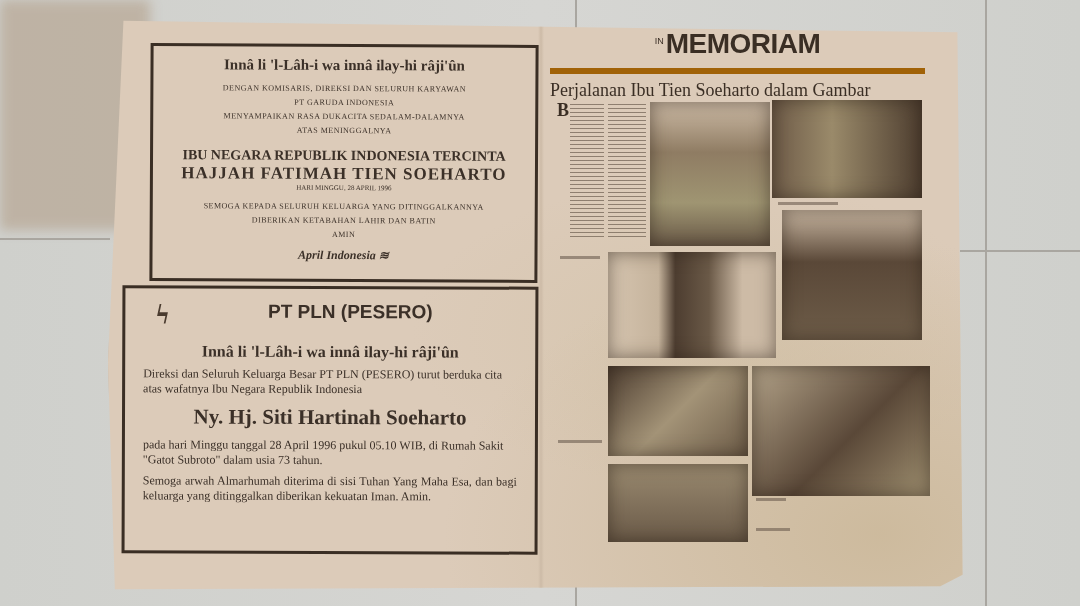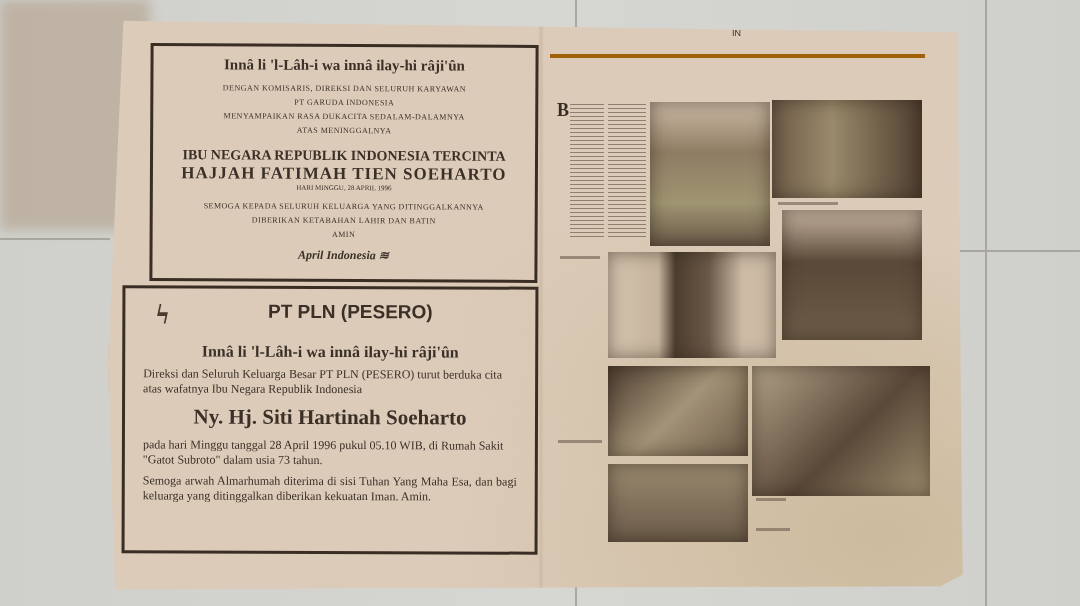--- a/index.html
+++ b/index.html
@@ -24,21 +24,21 @@
   .ad1 .big2{font-weight:bold;font-size:17px;letter-spacing:1px;}
   .ad1 .date{font-size:7px;}
   .ad1 .logo{font-style:italic;font-weight:bold;font-size:12px;margin-top:6px;}
   .ad2 .title{font-family:"Liberation Sans",sans-serif;font-weight:bold;font-size:19px;margin-top:12px;padding-left:40px;}
   .ad2 .pln{position:absolute;left:22px;top:10px;width:30px;height:34px;font-size:28px;font-weight:bold;color:#4a3b2f;}
   .ad2 .h{font-weight:bold;font-size:16px;margin-top:20px;}
   .ad2 p{margin:6px 18px;font-size:12px;text-align:left;line-height:15px;}
   .ad2 .name{font-weight:bold;font-size:21px;text-align:center;margin:8px 0;}
   .ad2 .j{text-align:justify;}
   .mem{position:absolute;left:550px;top:28px;width:375px;}
-  .mem .mh{display:flex;align-items:flex-end;justify-content:center;border-bottom:4px solid #a16207;padding-bottom:2px;}
+  .mem .mh{display:flex;align-items:flex-end;justify-content:center;border-bottom:6px solid #a16207;padding-bottom:8px;}
   .mem .in{font-family:"Liberation Sans",sans-serif;font-size:9px;color:#3a2e24;margin-right:2px;margin-bottom:14px;}
   .mem .word{font-family:"Liberation Sans",sans-serif;font-weight:900;font-size:28px;color:#3a2e24;letter-spacing:-.5px;}
   .mem .sub{font-size:18px;color:#3a2e24;margin-top:6px;white-space:nowrap;}
   .photo{position:absolute;background:#7a6a58;box-shadow:inset 0 0 18px rgba(40,30,20,.55);}
   .col{position:absolute;background:repeating-linear-gradient(180deg,#6d5e50 0 1px,transparent 1px 4px);opacity:.7;}
   .cap{position:absolute;height:3px;background:#6d5e50;opacity:.6;}
 </style>
 </head>
 <body>
 
@@ -75,21 +75,23 @@
   <div class="h">Innâ li 'l-Lâh-i wa innâ ilay-hi râji'ûn</div>
   <p>Direksi dan Seluruh Keluarga Besar PT PLN (PESERO) turut berduka cita atas wafatnya Ibu Negara Republik Indonesia</p>
   <div class="name">Ny. Hj. Siti Hartinah Soeharto</div>
   <p>pada hari Minggu tanggal 28 April 1996 pukul 05.10 WIB, di Rumah Sakit "Gatot Subroto" dalam usia 73 tahun.</p>
   <p class="j">Semoga arwah Almarhumah diterima di sisi Tuhan Yang Maha Esa, dan bagi keluarga yang ditinggalkan diberikan kekuatan Iman. Amin.</p>
 </div>
 
 <div class="mem">
   <div class="mh">
     <span class="in">IN</span>
+    <span class="word">MEMORIAM</span>
   </div>
+  <div class="sub">Perjalanan Ibu Tien Soeharto dalam Gambar</div>
 </div>
 
 <div style="position:absolute;left:557px;top:100px;font-size:18px;font-weight:bold;color:#3a2e24;">B</div>
 <div class="col" style="left:570px;top:104px;width:34px;height:136px;"></div>
 <div class="col" style="left:608px;top:104px;width:38px;height:136px;"></div>
 
 <div class="photo" style="left:650px;top:102px;width:120px;height:144px;background:linear-gradient(180deg,#cdbba6 0%,#8f7c63 35%,#9f9572 70%,#6a5a48 100%);"></div>
 <div class="photo" style="left:772px;top:100px;width:150px;height:98px;background:linear-gradient(90deg,#6e5b48,#9a8a6a 40%,#4e3e30);"></div>
 <div class="photo" style="left:782px;top:210px;width:140px;height:130px;background:linear-gradient(180deg,#c9b7a2 0%,#5a4838 40%,#6d5c48 100%);"></div>
 <div class="photo" style="left:608px;top:252px;width:168px;height:106px;background:linear-gradient(90deg,#d6c5b0 0%,#c5b39c 30%,#4d3d30 40%,#6a5947 60%,#cdbba6 80%);"></div>

